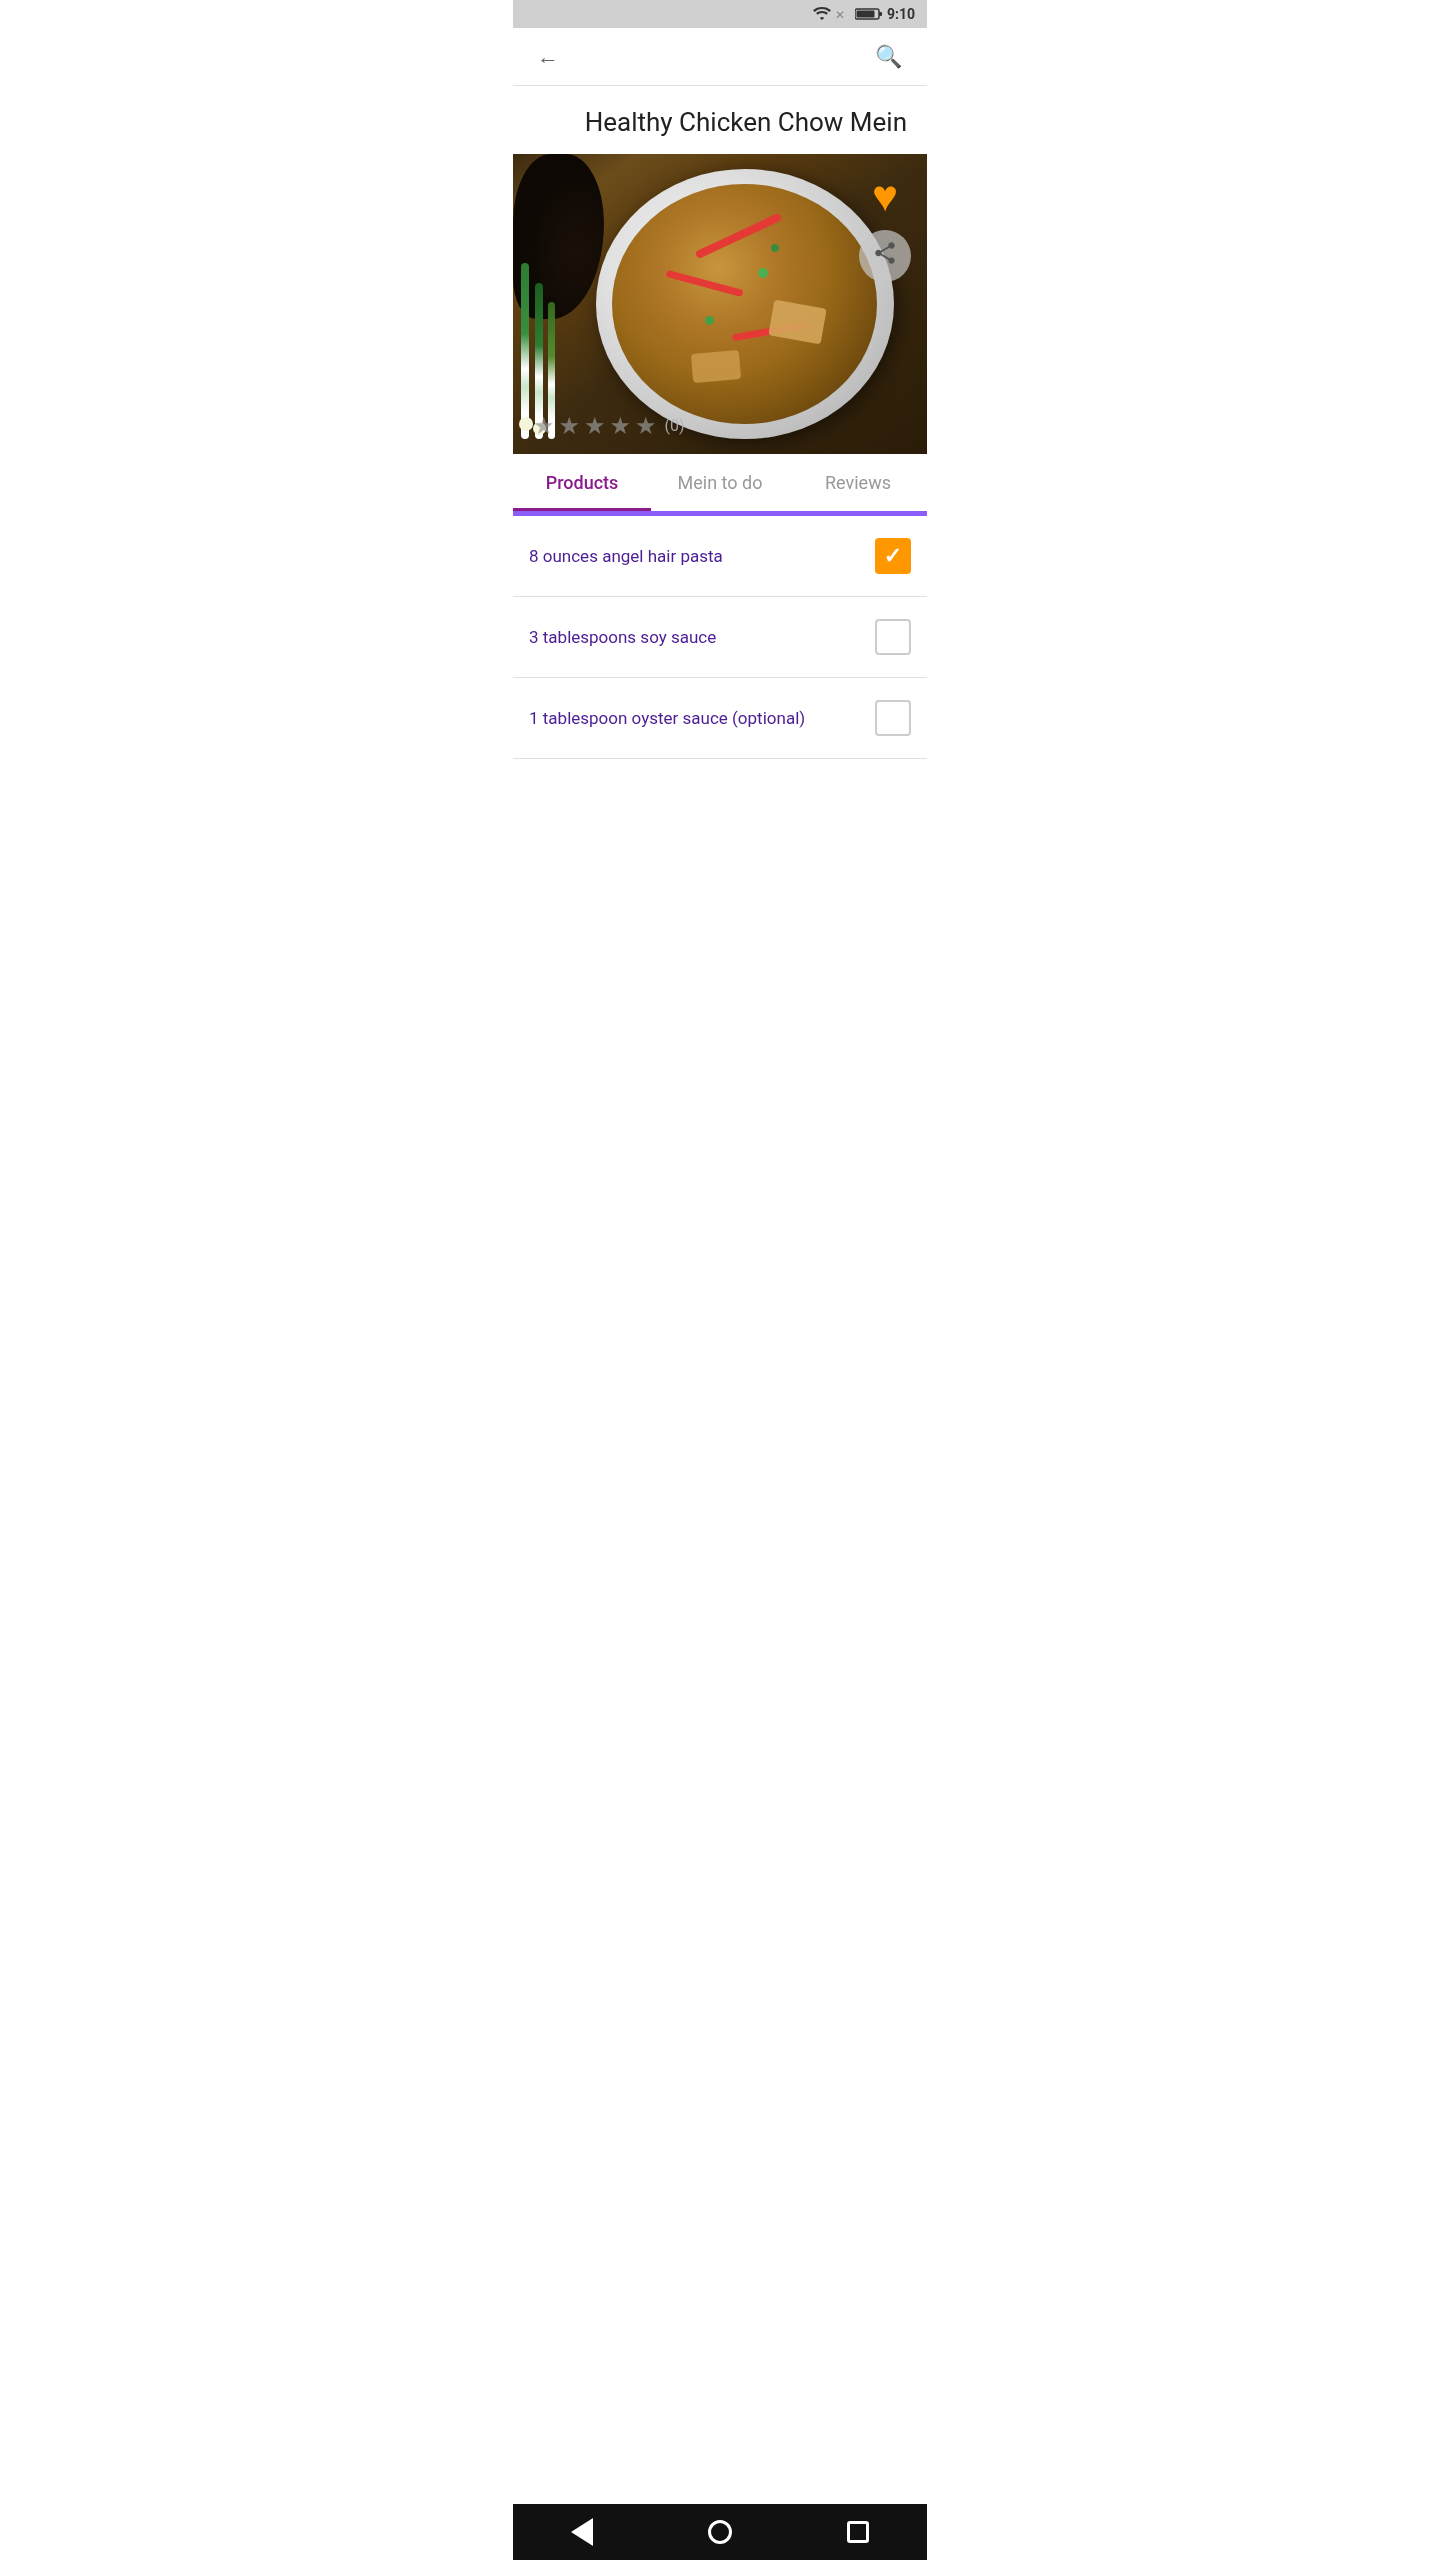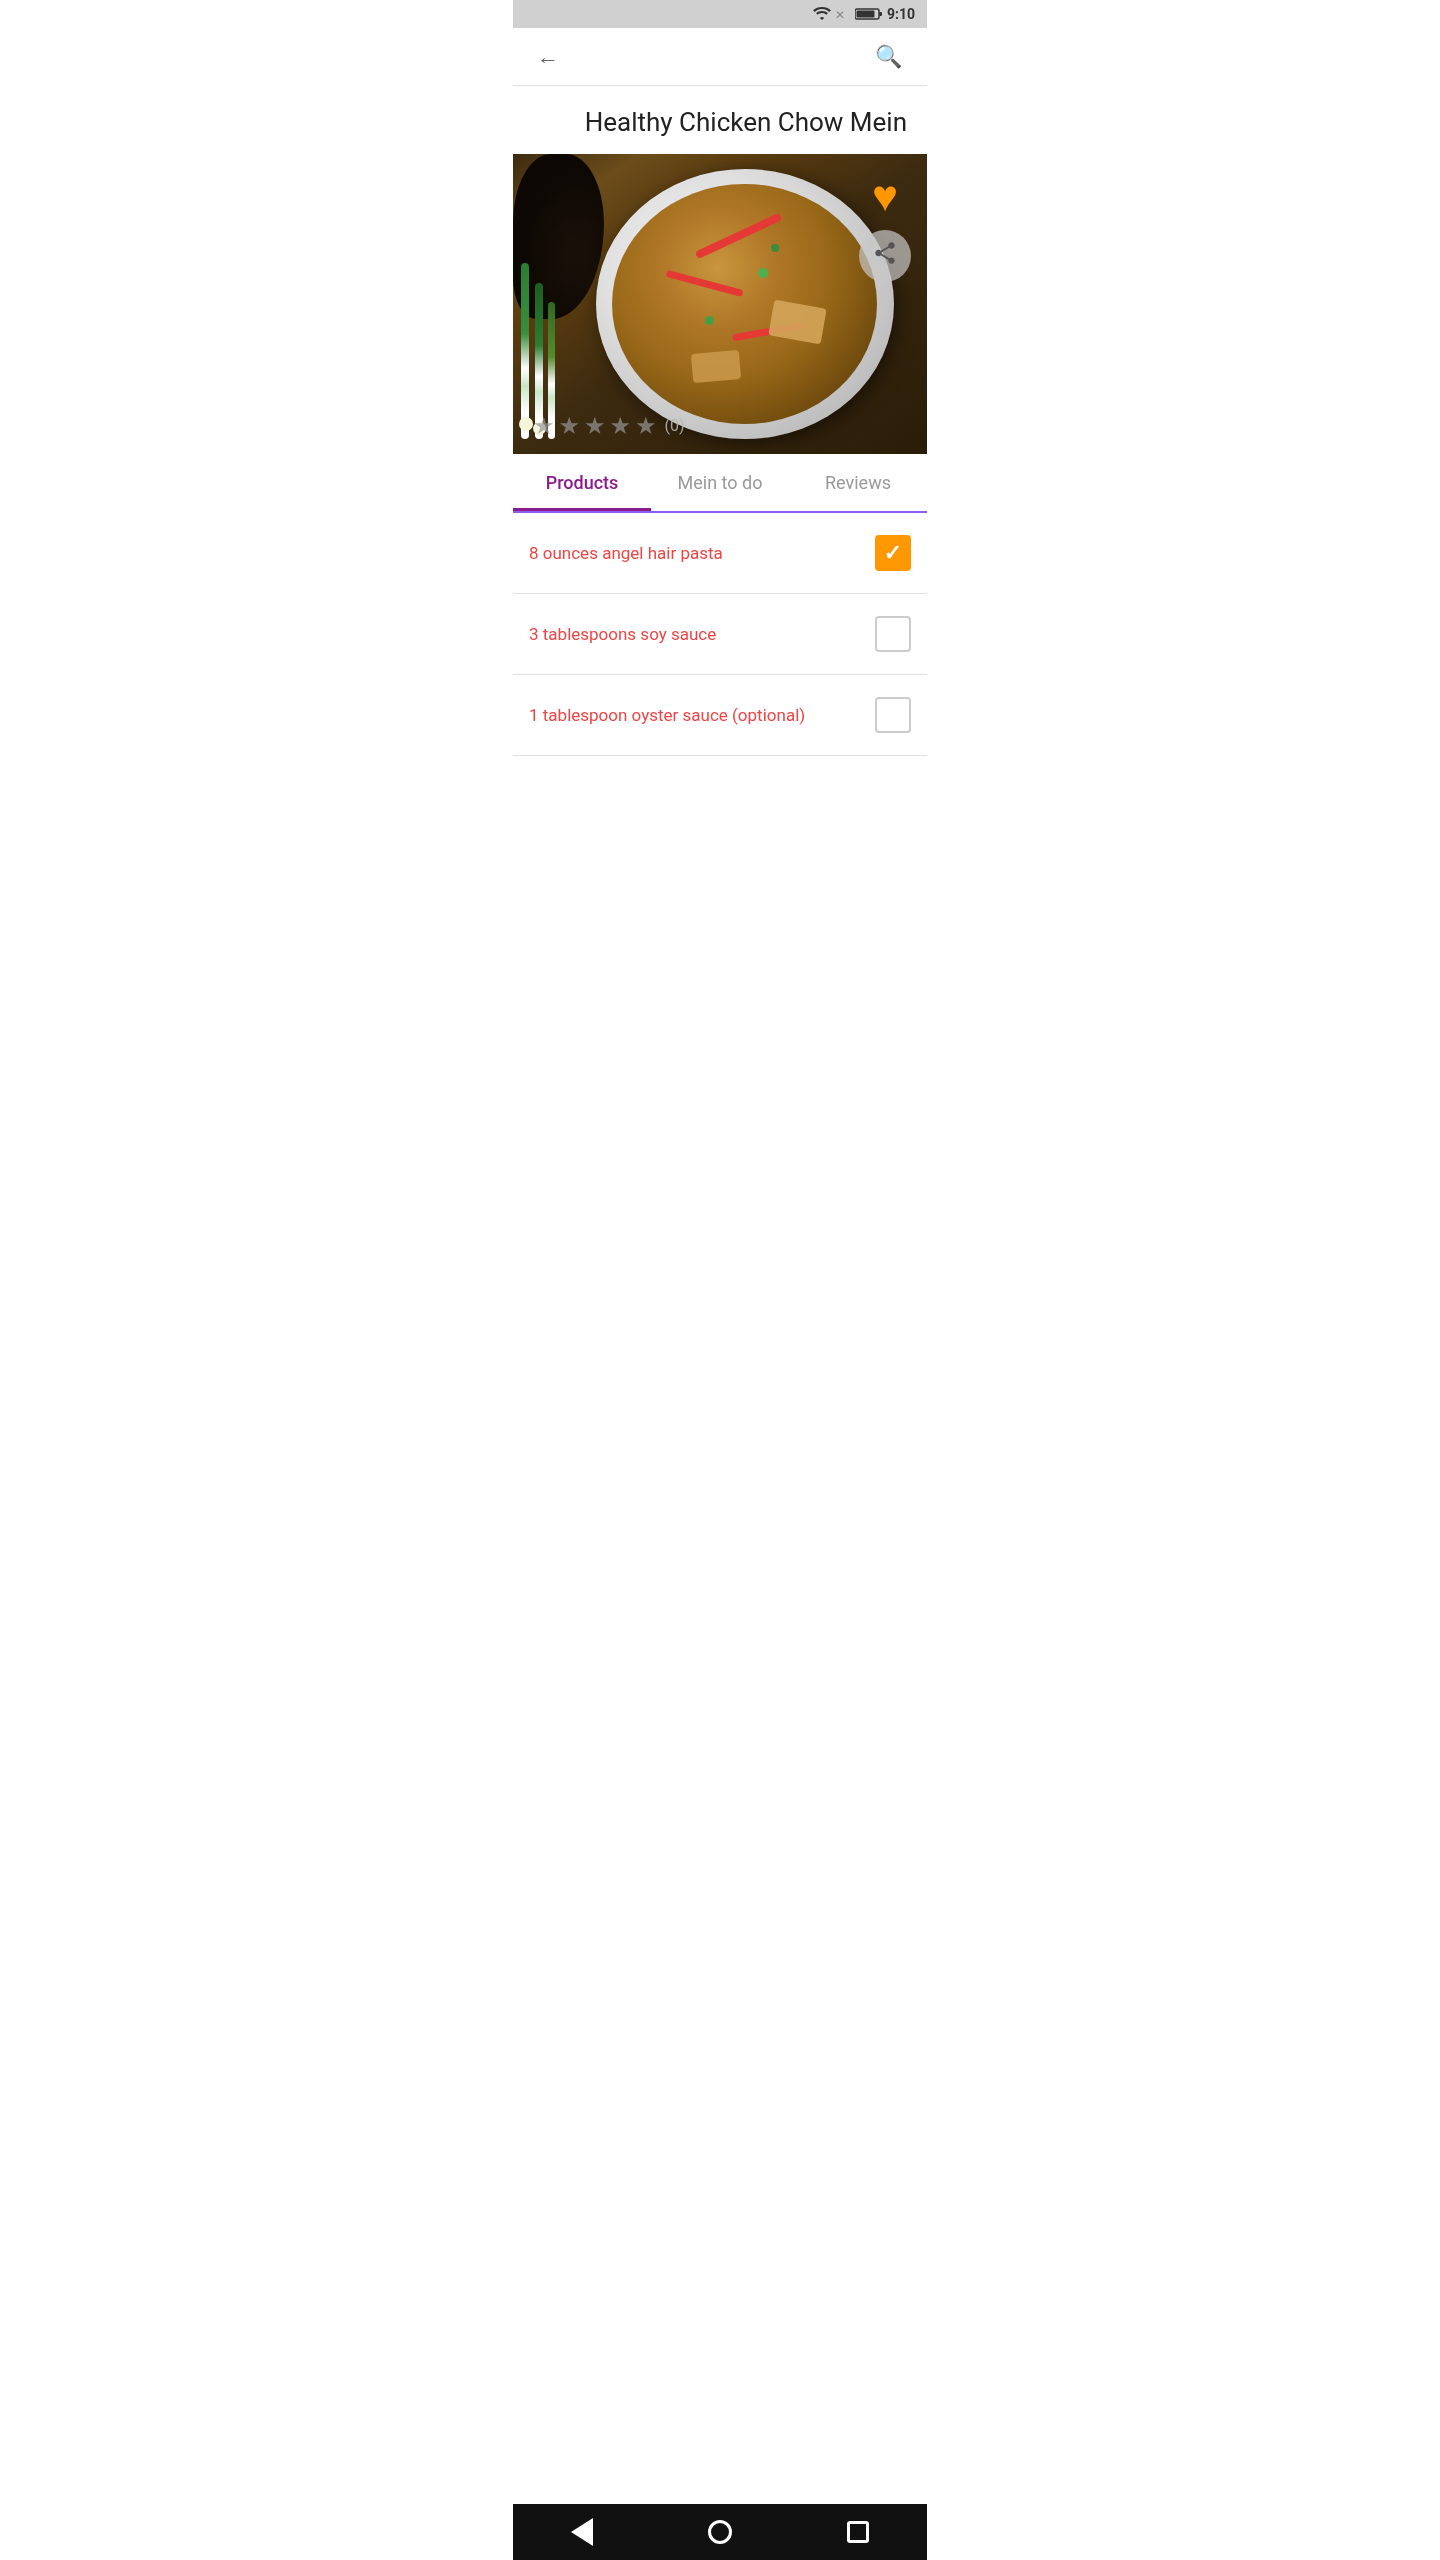--- a/index.html
+++ b/index.html
@@ -141,21 +141,21 @@
     }
 
     .share-icon {
       font-size: 26px;
       color: #555;
     }
 
     
     .tabs-container {
       display: flex;
-      border-bottom: 2px solid #8b5cf6;
+      border-bottom: 5px solid #8b5cf6;
       background: #fff;
     }
 
     .tab {
       flex: 1;
       text-align: center;
       padding: 18px 8px;
       font-size: 18px;
       cursor: pointer;
       color: #999;
@@ -185,21 +185,21 @@
     .ingredient-item {
       display: flex;
       align-items: center;
       justify-content: space-between;
       padding: 22px 16px;
       border-bottom: 1px solid #e0e0e0;
     }
 
     .ingredient-text {
       font-size: 17px;
-      color: #ef4444;
+      color: #4c1d95;
       flex: 1;
     }
 
     .checkbox {
       width: 36px;
       height: 36px;
       border-radius: 4px;
       border: 2px solid #ccc;
       display: flex;
       align-items: center;

